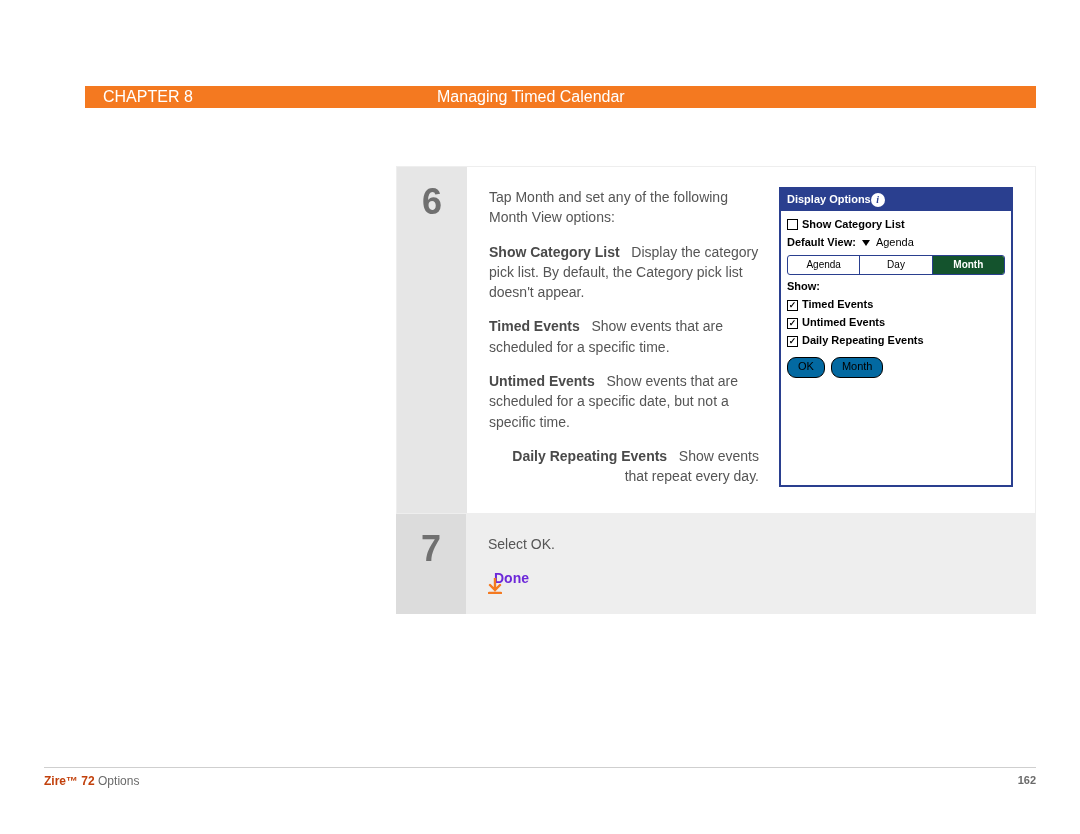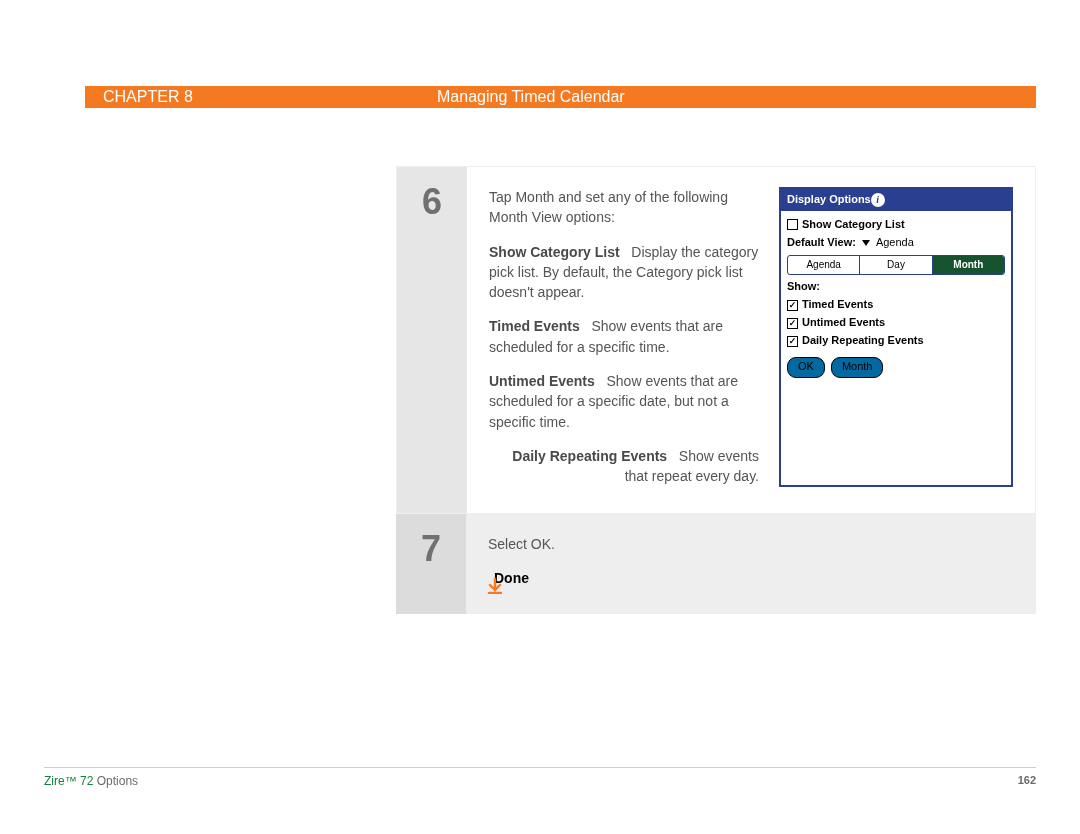--- a/index.html
+++ b/index.html
@@ -53,21 +53,21 @@
     padding: 20px 22px 26px 22px;
     font-size: 14px;
     line-height: 1.45;
     color: #555;
     display: flex;
     gap: 20px;
   }
   .step-text { flex: 1; }
   .step-text p { margin-bottom: 14px; }
   .bold-lead { font-weight: 700; color: #4a4a4a; }
-  .done-line { color: #000000; font-weight: 700; display: flex; align-items: center; gap: 6px; }
+  .done-line { color: #6d28d9; font-weight: 700; display: flex; align-items: center; gap: 6px; }
   .done-arrow {
     width: 0; height: 0;
     position: relative;
   }
   .done-arrow svg { display:block; }
   
   .palm-dialog {
     width: 234px;
     flex-shrink: 0;
     border: 2px solid #2a3f8f;
@@ -132,21 +132,21 @@
     bottom: 46px;
     left: 44px;
     right: 44px;
     border-top: 1px solid #cfcfcf;
     padding-top: 6px;
     display: flex;
     justify-content: space-between;
     font-size: 12px;
     color: #6a6a6a;
   }
-  .footer .product b { font-weight: 400; color: #15803d; }
+  .footer .product b { font-weight: 700; color: #c2410c; }
   .footer .pagenum { font-size: 11px; font-weight: bold; }
 </style>
 </head>
 <body>
 
 <div class="header-bar">
   <span class="chapter-label">CHAPTER 8</span>
   <span class="section-title">Managing Timed Calendar</span>
 </div>
 

